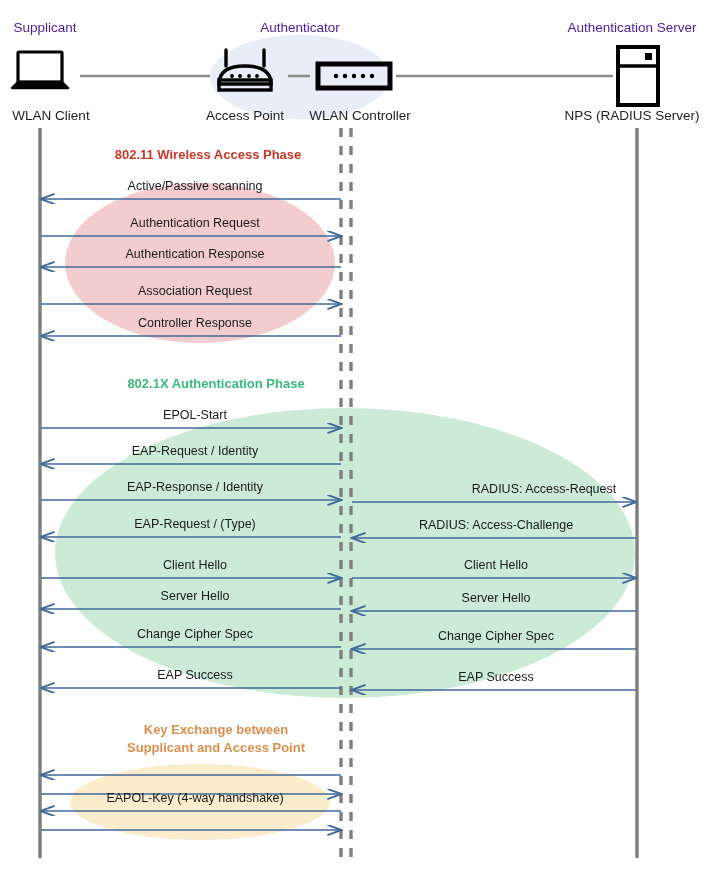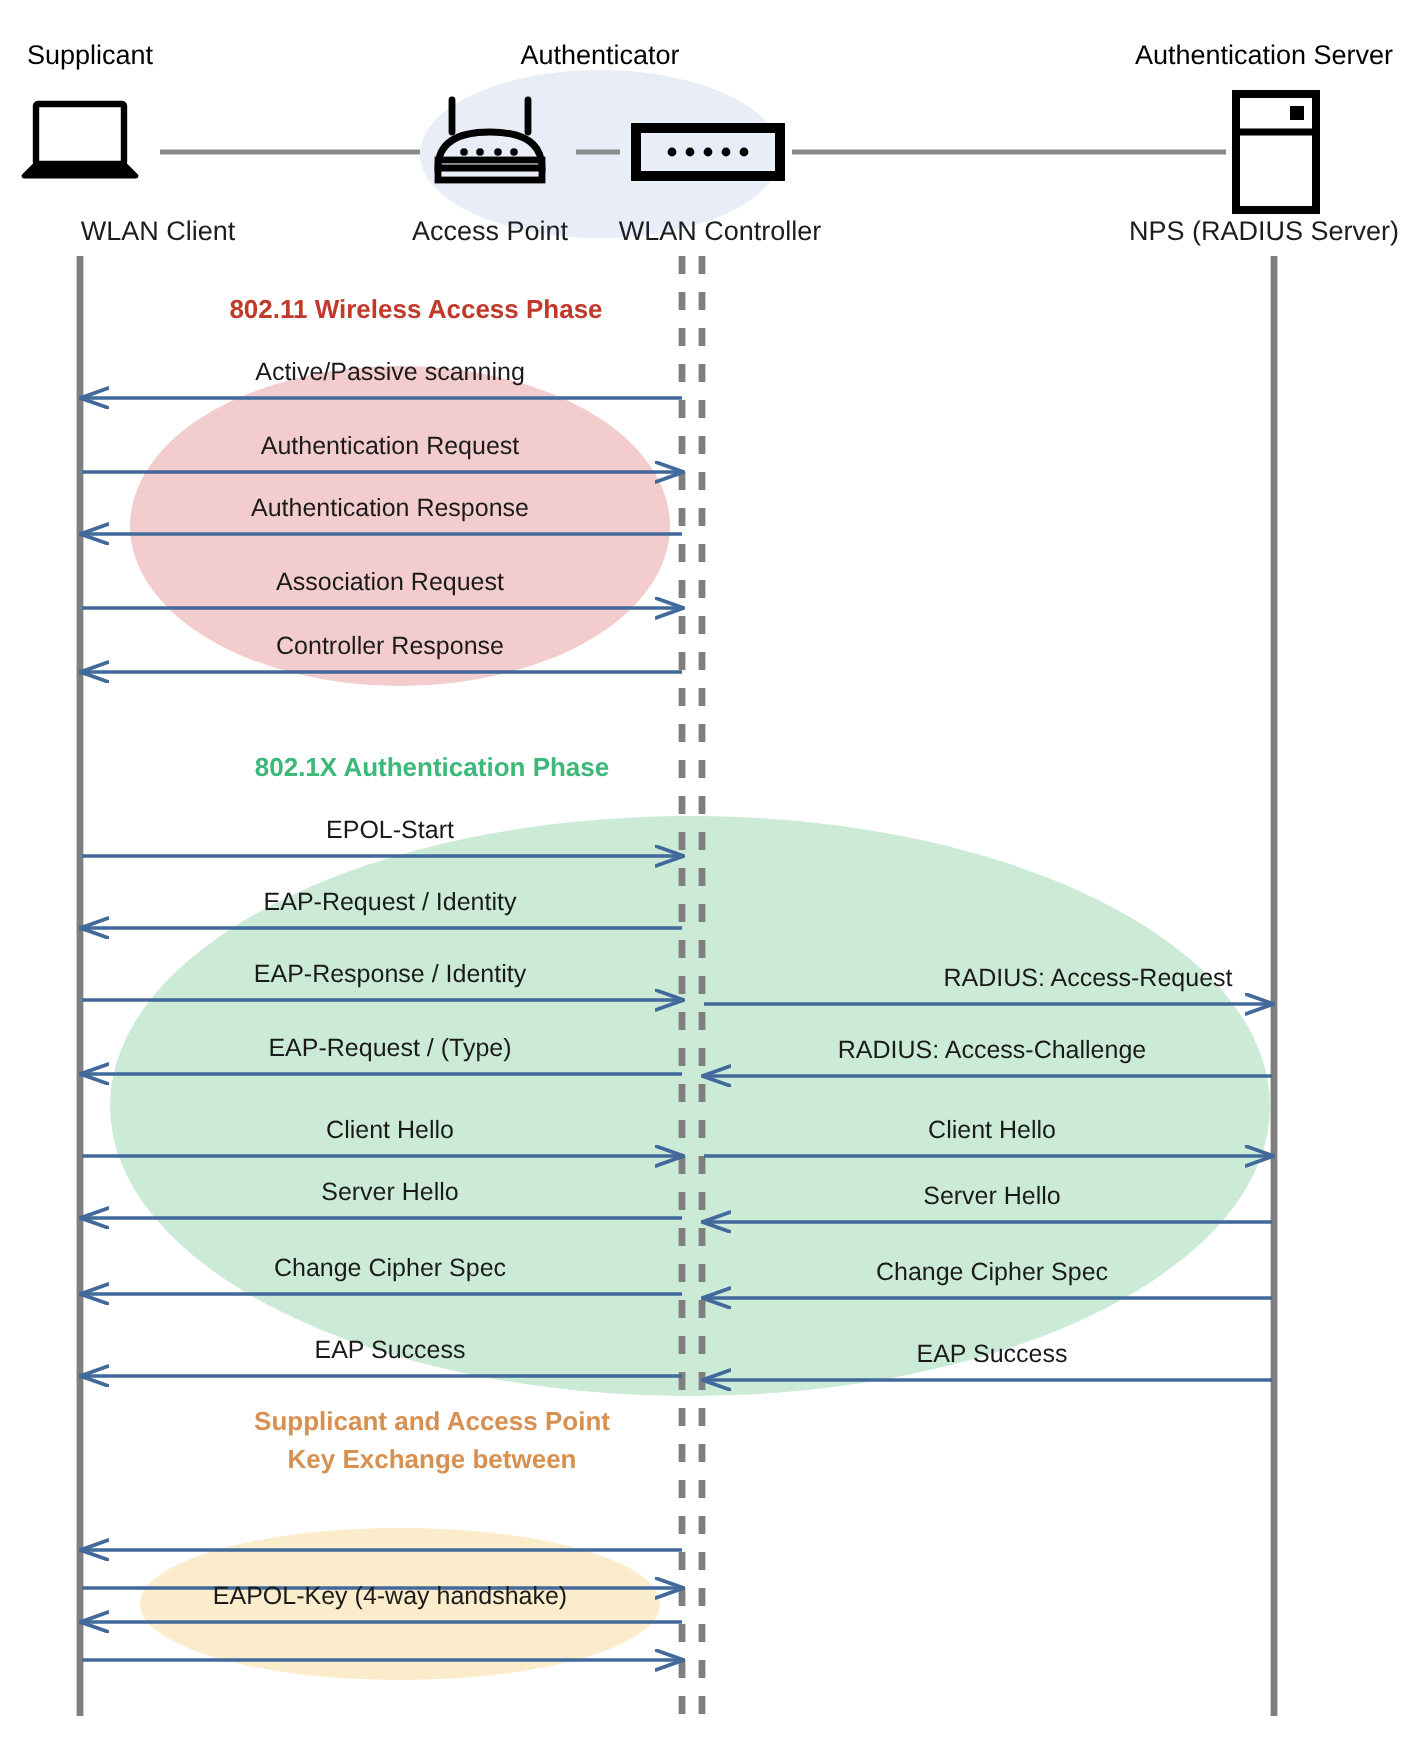--- a/index.html
+++ b/index.html
@@ -18,21 +18,21 @@
   svg#diagram { position: absolute; top: 0; left: 0; width: 713px; height: 875px; }
 
   
   .txt {
     position: absolute;
     white-space: nowrap;
     line-height: 1;
   }
   .node-title {
     font-size: 13.5px;
-    color: #000000;
+    color: #4c1d95;
     text-align: center;
   }
   .node-caption {
     font-size: 13.5px;
     color: #1d1d1d;
     text-align: center;
   }
   .phase-label {
     font-size: 13px;
     font-weight: 600;
@@ -136,29 +136,29 @@
         <line x1="636" x2="352" y1="611" y2="611" stroke="#41699b" stroke-width="1.7" marker-end="url(#ah)"></line>
         <line x1="636" x2="352" y1="649" y2="649" stroke="#41699b" stroke-width="1.7" marker-end="url(#ah)"></line>
         <line x1="636" x2="352" y1="690" y2="690" stroke="#41699b" stroke-width="1.7" marker-end="url(#ah)"></line>
       </g>
   </svg>
 
   <div class="txt node-title centered" style="left:45px; top:21px;">Supplicant</div>
   <div class="txt node-title centered" style="left:300px; top:21px;">Authenticator</div>
   <div class="txt node-title centered" style="left:632px; top:21px;text-align:center;">Authentication Server</div>
 
-  <div class="txt node-caption centered" style="left:51px; top:109px;margin-left:28px;">WLAN Client</div>
+  <div class="txt node-caption centered" style="left:51px; top:109px;">WLAN Client</div>
   <div class="txt node-caption centered" style="left:245px; top:109px;">Access Point</div>
   <div class="txt node-caption centered" style="left:360px; top:109px;">WLAN Controller</div>
   <div class="txt node-caption centered" style="left:632px; top:109px;">NPS (RADIUS Server)</div>
 
   <div class="txt phase-label centered" style="left:192px; top:148px; color:#c0392b;">802.11 Wireless Access Phase</div>
   <div class="txt phase-label centered" style="left:200px; top:377px; color:#3cb878;">802.1X Authentication Phase</div>
   <div class="txt phase-label centered" style="left:200px; top:723px; color:#d89050;">Key Exchange between</div>
-  <div class="txt phase-label centered" style="left:200px; top:704px; color:#d89050;">Supplicant and Access Point</div>
+  <div class="txt phase-label centered" style="left:200px; top:741px; color:#d89050;">Supplicant and Access Point</div>
 
   <div id="labels-left">
       <div class="txt msg-label centered" style="left: 195px; top: 180px;">Active/Passive scanning</div>
       <div class="txt msg-label centered" style="left: 195px; top: 217px;">Authentication Request</div>
       <div class="txt msg-label centered" style="left: 195px; top: 248px;">Authentication Response</div>
       <div class="txt msg-label centered" style="left: 195px; top: 285px;">Association Request</div>
       <div class="txt msg-label centered" style="left: 195px; top: 317px;">Controller Response</div>
       <div class="txt msg-label centered" style="left: 195px; top: 409px;">EPOL-Start</div>
       <div class="txt msg-label centered" style="left: 195px; top: 445px; text-align: center;">EAP-Request / Identity</div>
       <div class="txt msg-label centered" style="left: 195px; top: 481px;">EAP-Response / Identity</div>

